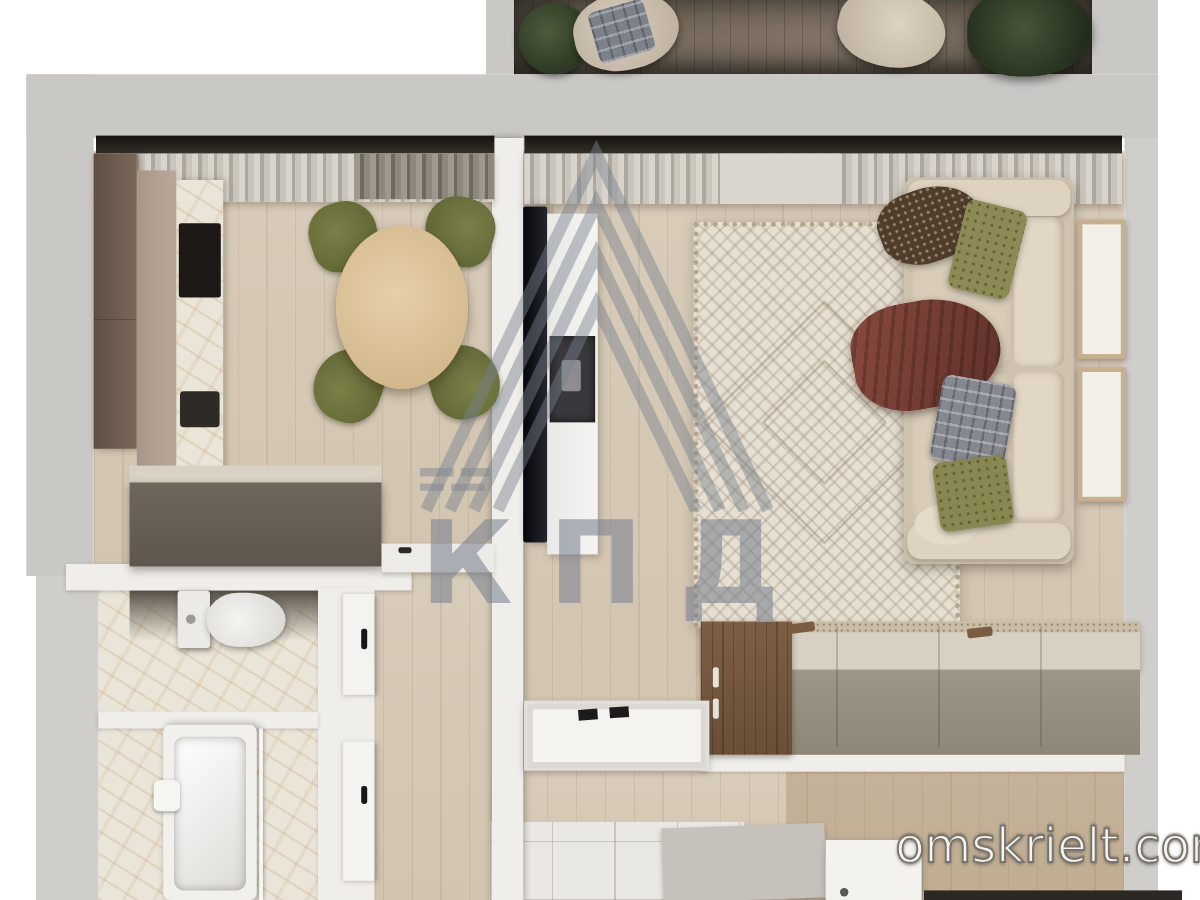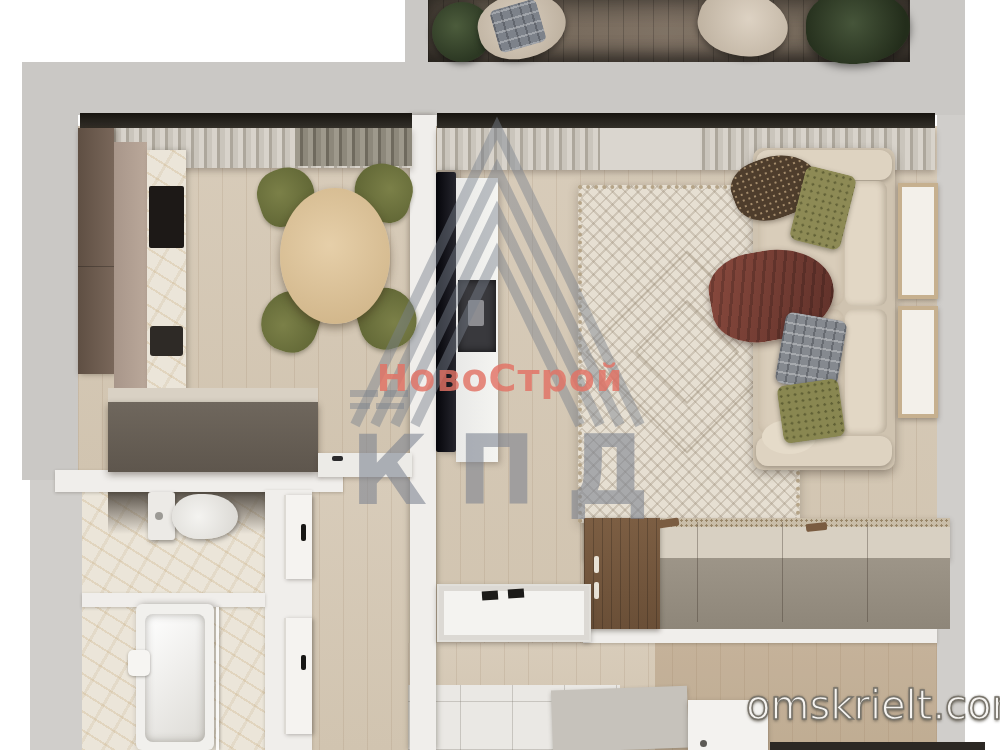--- a/index.html
+++ b/index.html
@@ -163,18 +163,17 @@
       <path d="M395,425 L497,212 L600,425"></path>
       <path d="M415,425 L497,254 L580,425"></path>
     </g>
     <g fill="#79818d" opacity="0.45">
       <rect x="350" y="390" width="28" height="7"></rect>
       <rect x="384" y="390" width="24" height="7"></rect>
       <rect x="350" y="403" width="20" height="6"></rect>
       <rect x="376" y="403" width="28" height="6"></rect>
     </g>
   </svg>
-  <div class="abs watermark-red" style="left:330px;top:356px;width:340px;text-align:center;font-size:38px;letter-spacing:1px;">НовоСтрой</div>
   <div class="abs watermark-gray" style="left:300px;top:416px;width:400px;text-align:center;font-size:94px;letter-spacing:30px;text-indent:30px;transform:scaleY(1.02);">КПД</div>
 
   <div class="abs site-text" style="left:746px;top:682px;font-size:40px;">omskrielt.com</div>
 
 </div>
 
 </body></html>

